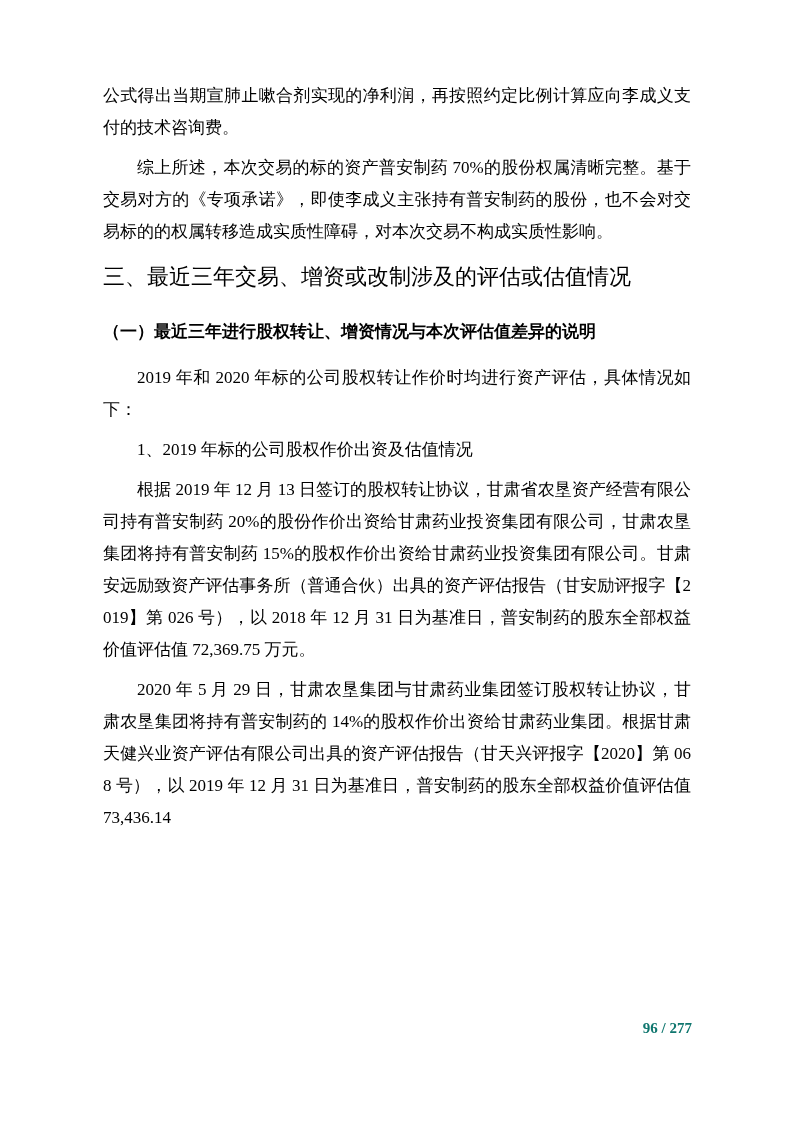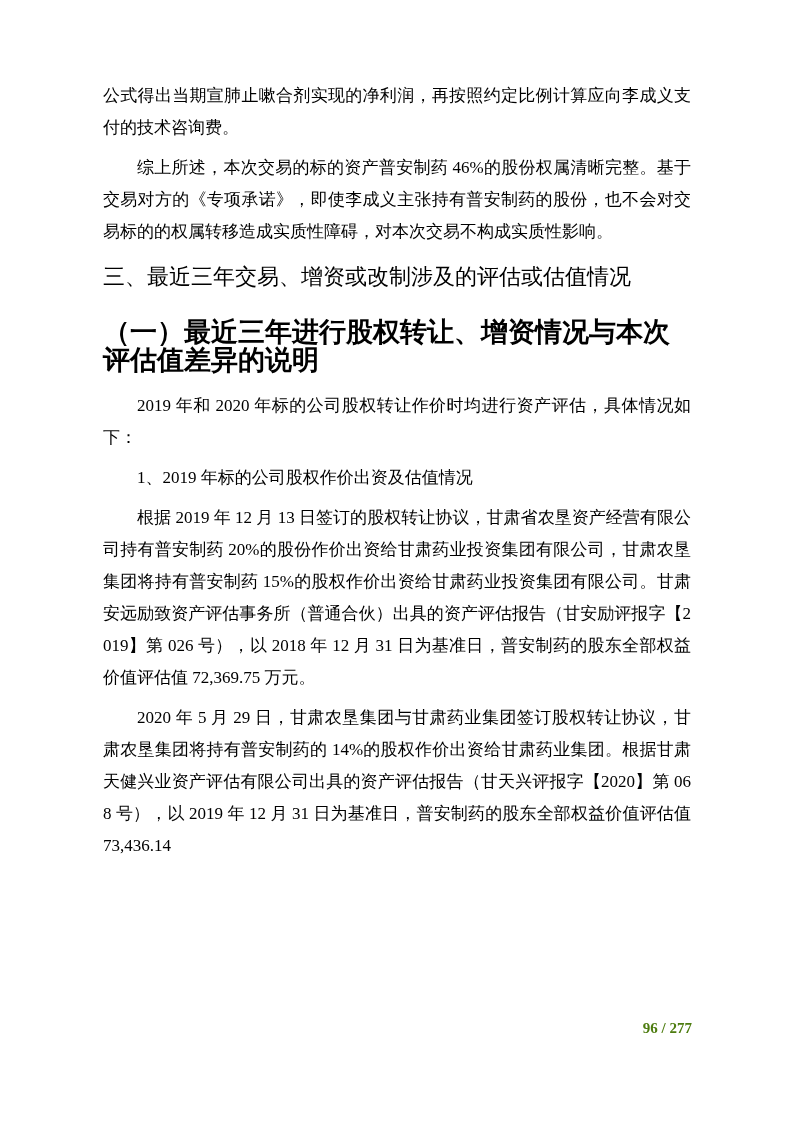--- a/index.html
+++ b/index.html
@@ -36,44 +36,44 @@
   h1.sec-heading {
     font-family: "Liberation Sans", sans-serif;
     font-weight: normal;
     font-size: 22px;
     line-height: 30px;
     margin: 14px 0 26px 0;
   }
   h2.subsec-heading {
     font-family: "Liberation Sans", sans-serif;
     font-weight: bold;
-    font-size: 27px;
+    font-size: 17px;
     line-height: 28px;
     margin: 0 0 16px 0;
   }
   .footer-pagenum {
     position: absolute;
     top: 1020px;
     right: 101px;
     font-family: "Liberation Serif", serif;
     font-size: 15px;
     font-weight: bold;
-    color: #4d7c0f;
+    color: #0f766e;
   }
 </style>
 </head>
 <body>
 
 <div class="page">
   <div class="content">
 
     <p class="body no-indent">公式得出当期宣肺止嗽合剂实现的净利润，再按照约定比例计算应向李成义支付的技术咨询费。</p>
 
 
-    <p class="body">综上所述，本次交易的标的资产普安制药 46%的股份权属清晰完整。基于交易对方的《专项承诺》，即使李成义主张持有普安制药的股份，也不会对交易标的的权属转移造成实质性障碍，对本次交易不构成实质性影响。</p>
+    <p class="body">综上所述，本次交易的标的资产普安制药 70%的股份权属清晰完整。基于交易对方的《专项承诺》，即使李成义主张持有普安制药的股份，也不会对交易标的的权属转移造成实质性障碍，对本次交易不构成实质性影响。</p>
 
     <h1 class="sec-heading">三、最近三年交易、增资或改制涉及的评估或估值情况</h1>
 
     <h2 class="subsec-heading">（一）最近三年进行股权转让、增资情况与本次评估值差异的说明</h2>
 
     <p class="body">2019 年和 2020 年标的公司股权转让作价时均进行资产评估，具体情况如下：</p>
 
     <p class="body">1、2019 年标的公司股权作价出资及估值情况</p>
 
     <p class="body">根据 2019 年 12 月 13 日签订的股权转让协议，甘肃省农垦资产经营有限公司持有普安制药 20%的股份作价出资给甘肃药业投资集团有限公司，甘肃农垦集团将持有普安制药 15%的股权作价出资给甘肃药业投资集团有限公司。甘肃安远励致资产评估事务所（普通合伙）出具的资产评估报告（甘安励评报字【2019】第 026 号），以 2018 年 12 月 31 日为基准日，普安制药的股东全部权益价值评估值 72,369.75 万元。</p>

